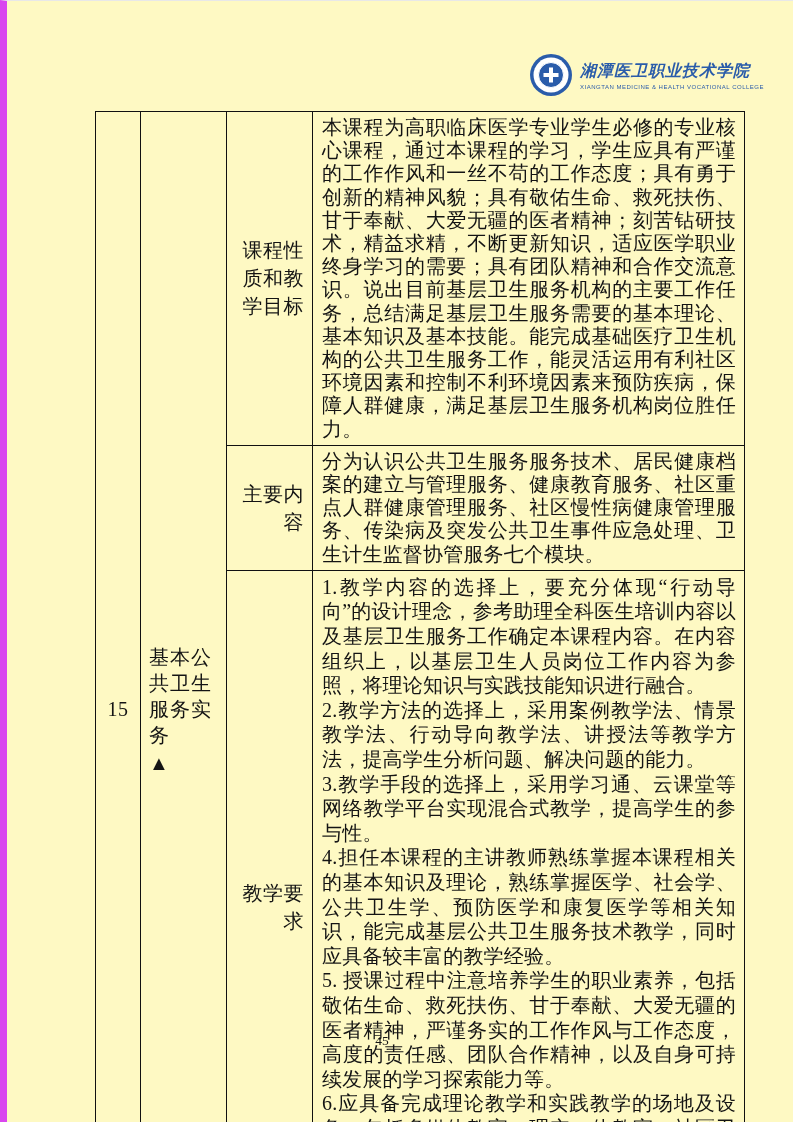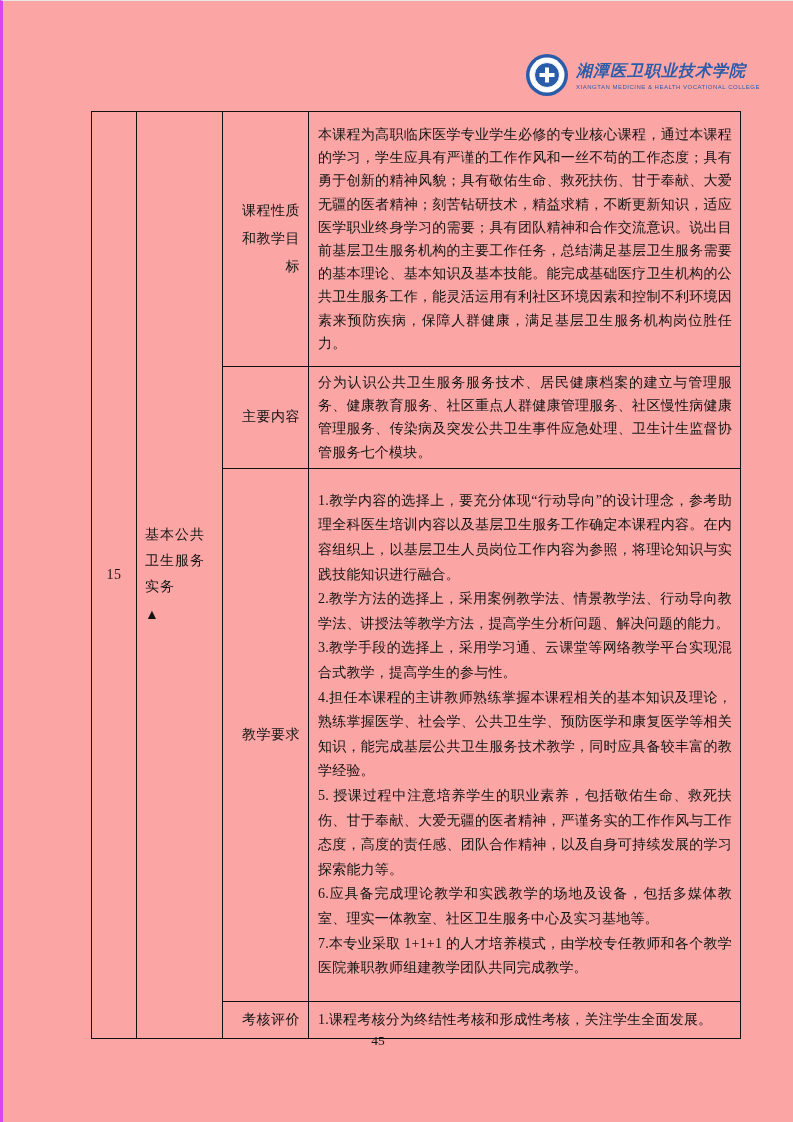--- a/index.html
+++ b/index.html
@@ -2,25 +2,25 @@
 <html><head>
 <meta charset="utf-8">
 <style>
   * { margin: 0; padding: 0; box-sizing: border-box; }
   html, body { background: #ffffff; }
   .page {
     position: relative;
     width: 793px;
     height: 1122px;
     margin: 0 auto;
-    background: #fca5a5;
+    background: #fef9c3;
     font-family: "Liberation Serif", "DejaVu Serif", serif;
     color: #141414;
     overflow: hidden;
-    border-left: 3px solid #d946ef;
+    border-left: 7px solid #d946ef;
     border-top: 1px solid #e8e8e8;
     padding-left: 8px;
   }
 
   
   .header-logo {
     position: absolute;
     top: 52px;
     left: 522px;
     display: flex;
@@ -49,21 +49,21 @@
   table.curriculum {
     position: absolute;
     top: 110px;
     left: 88px;
     width: 649px;
     border-collapse: collapse;
     table-layout: fixed;
   }
   table.curriculum td {
     border: 1px solid #111111;
-    font-size: 14px;
+    font-size: 20px;
     vertical-align: middle;
   }
   .c-no {
     text-align: center;
     font-size: 15px;
     letter-spacing: 0.5px;
     font-family: Liberation Serif, serif;
   }
   .c-course {
     padding: 4px 8px;

